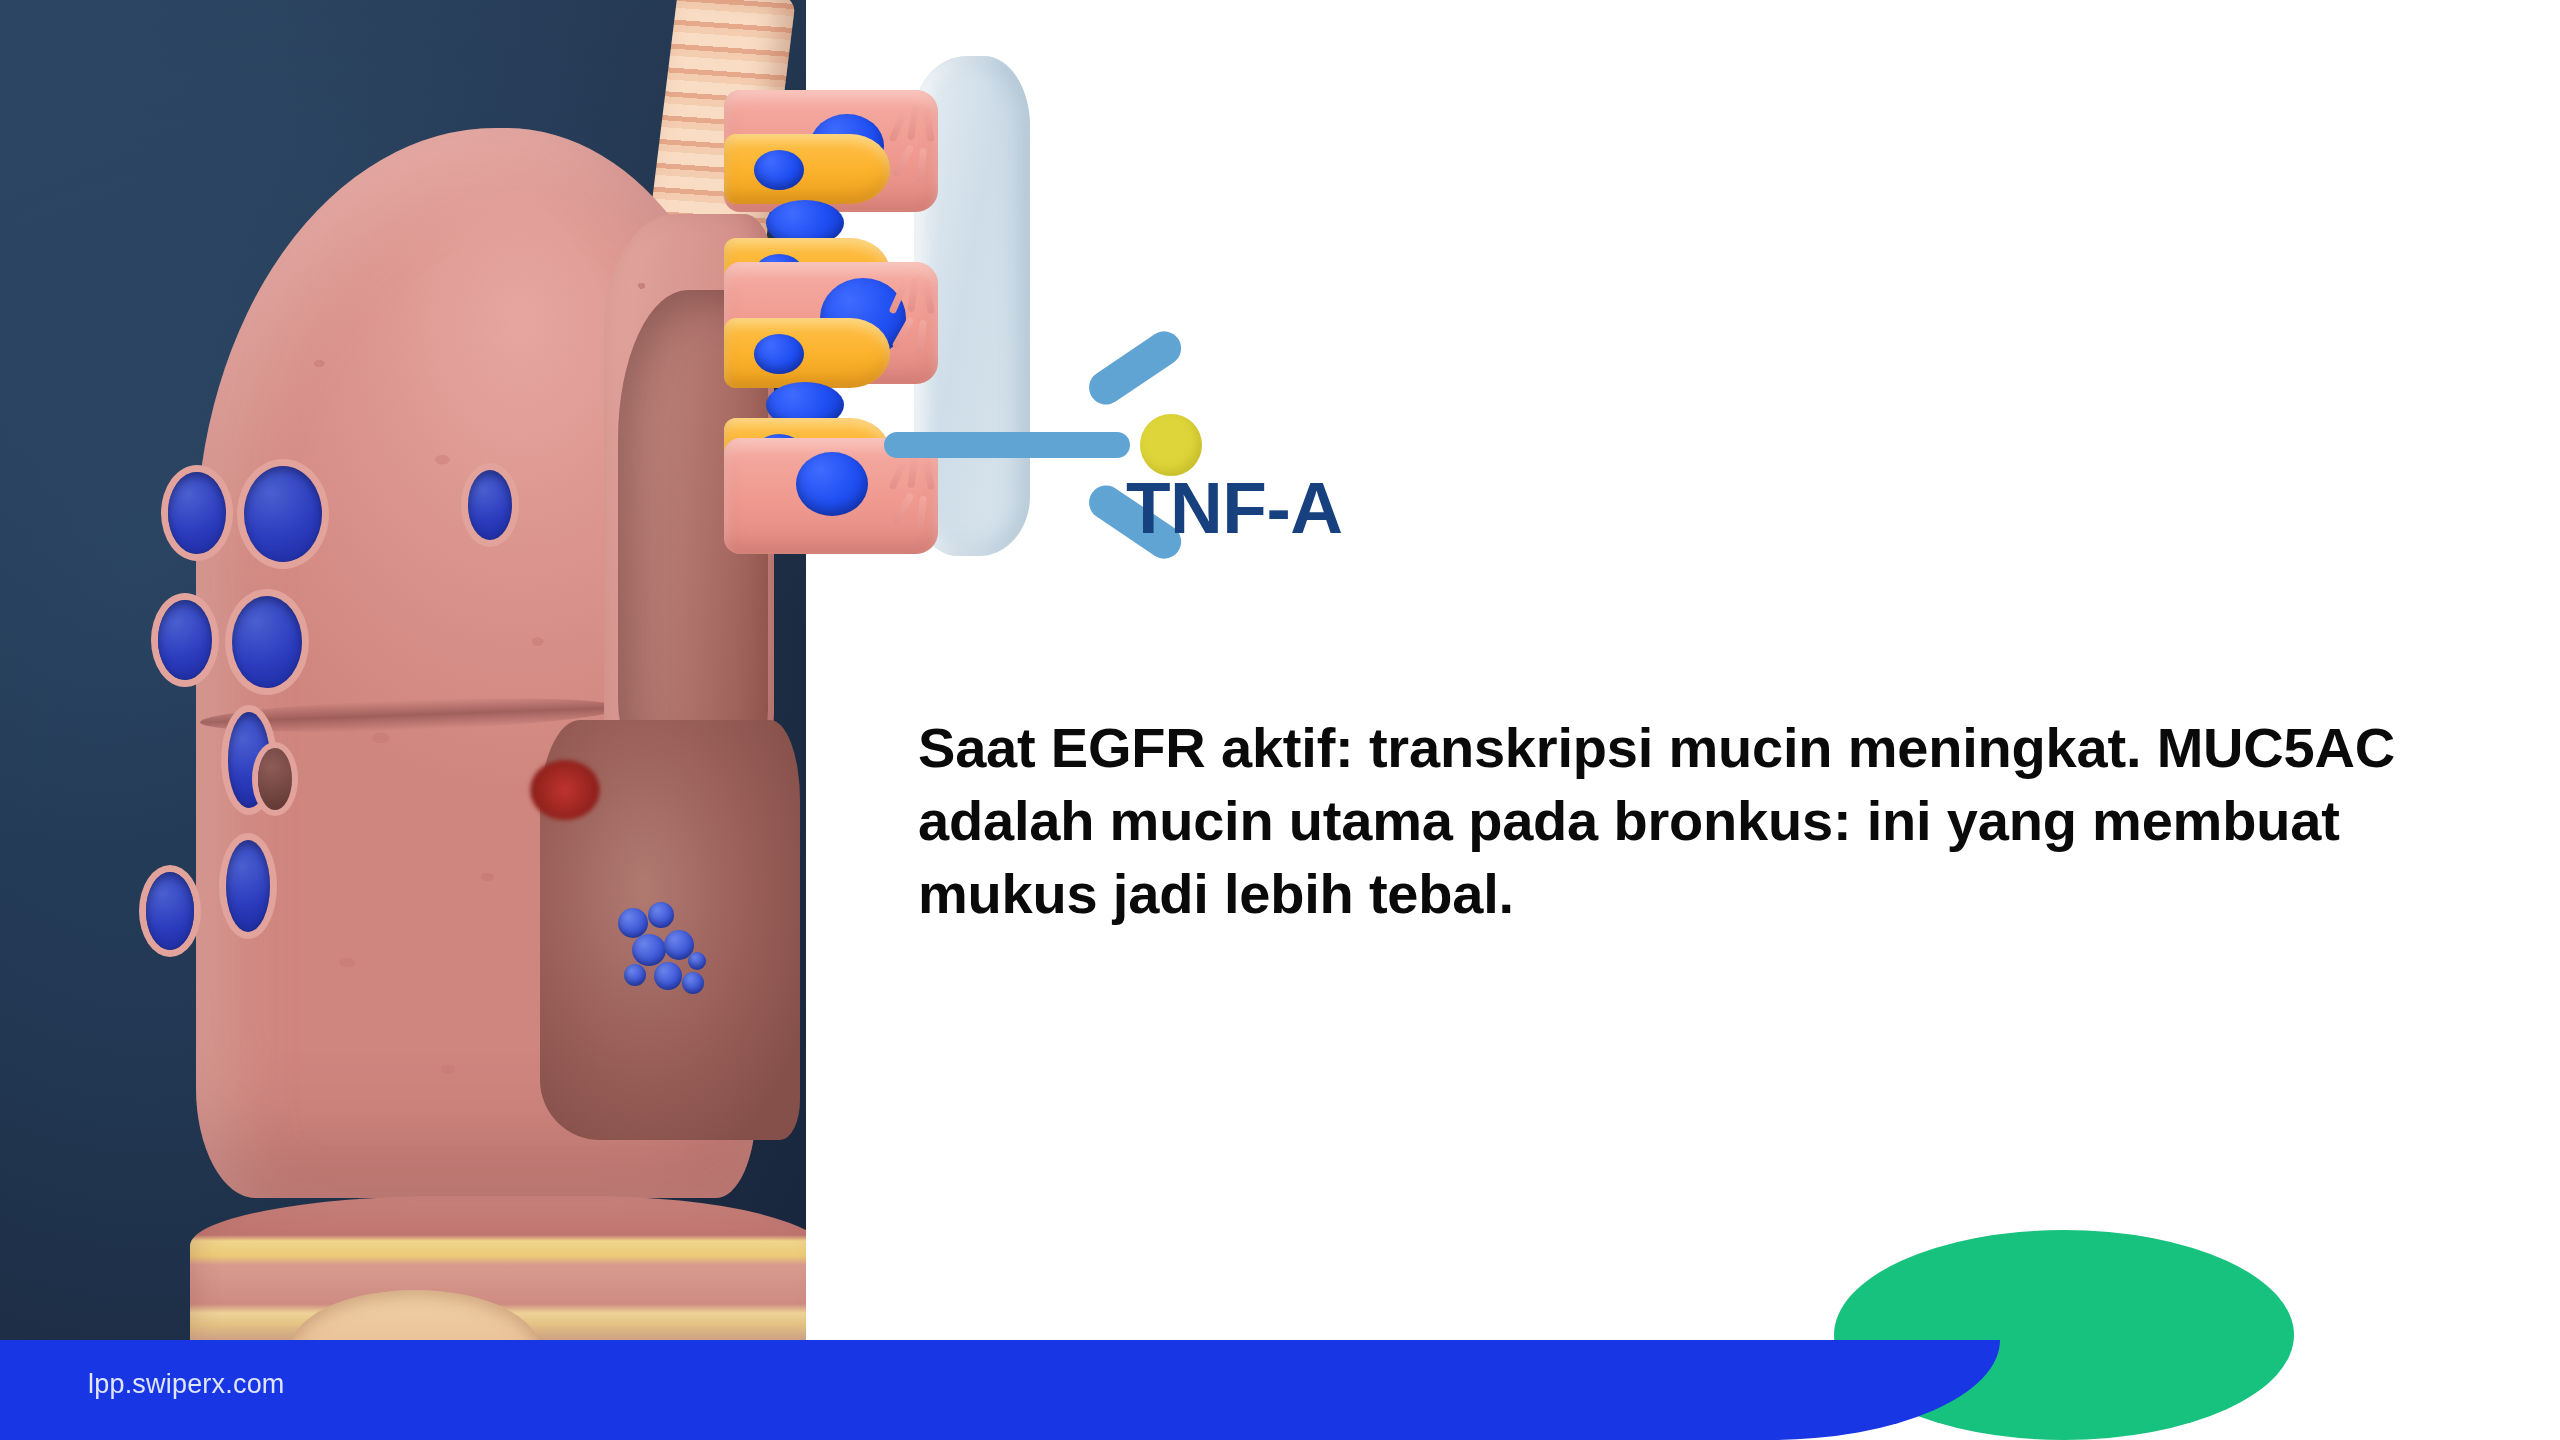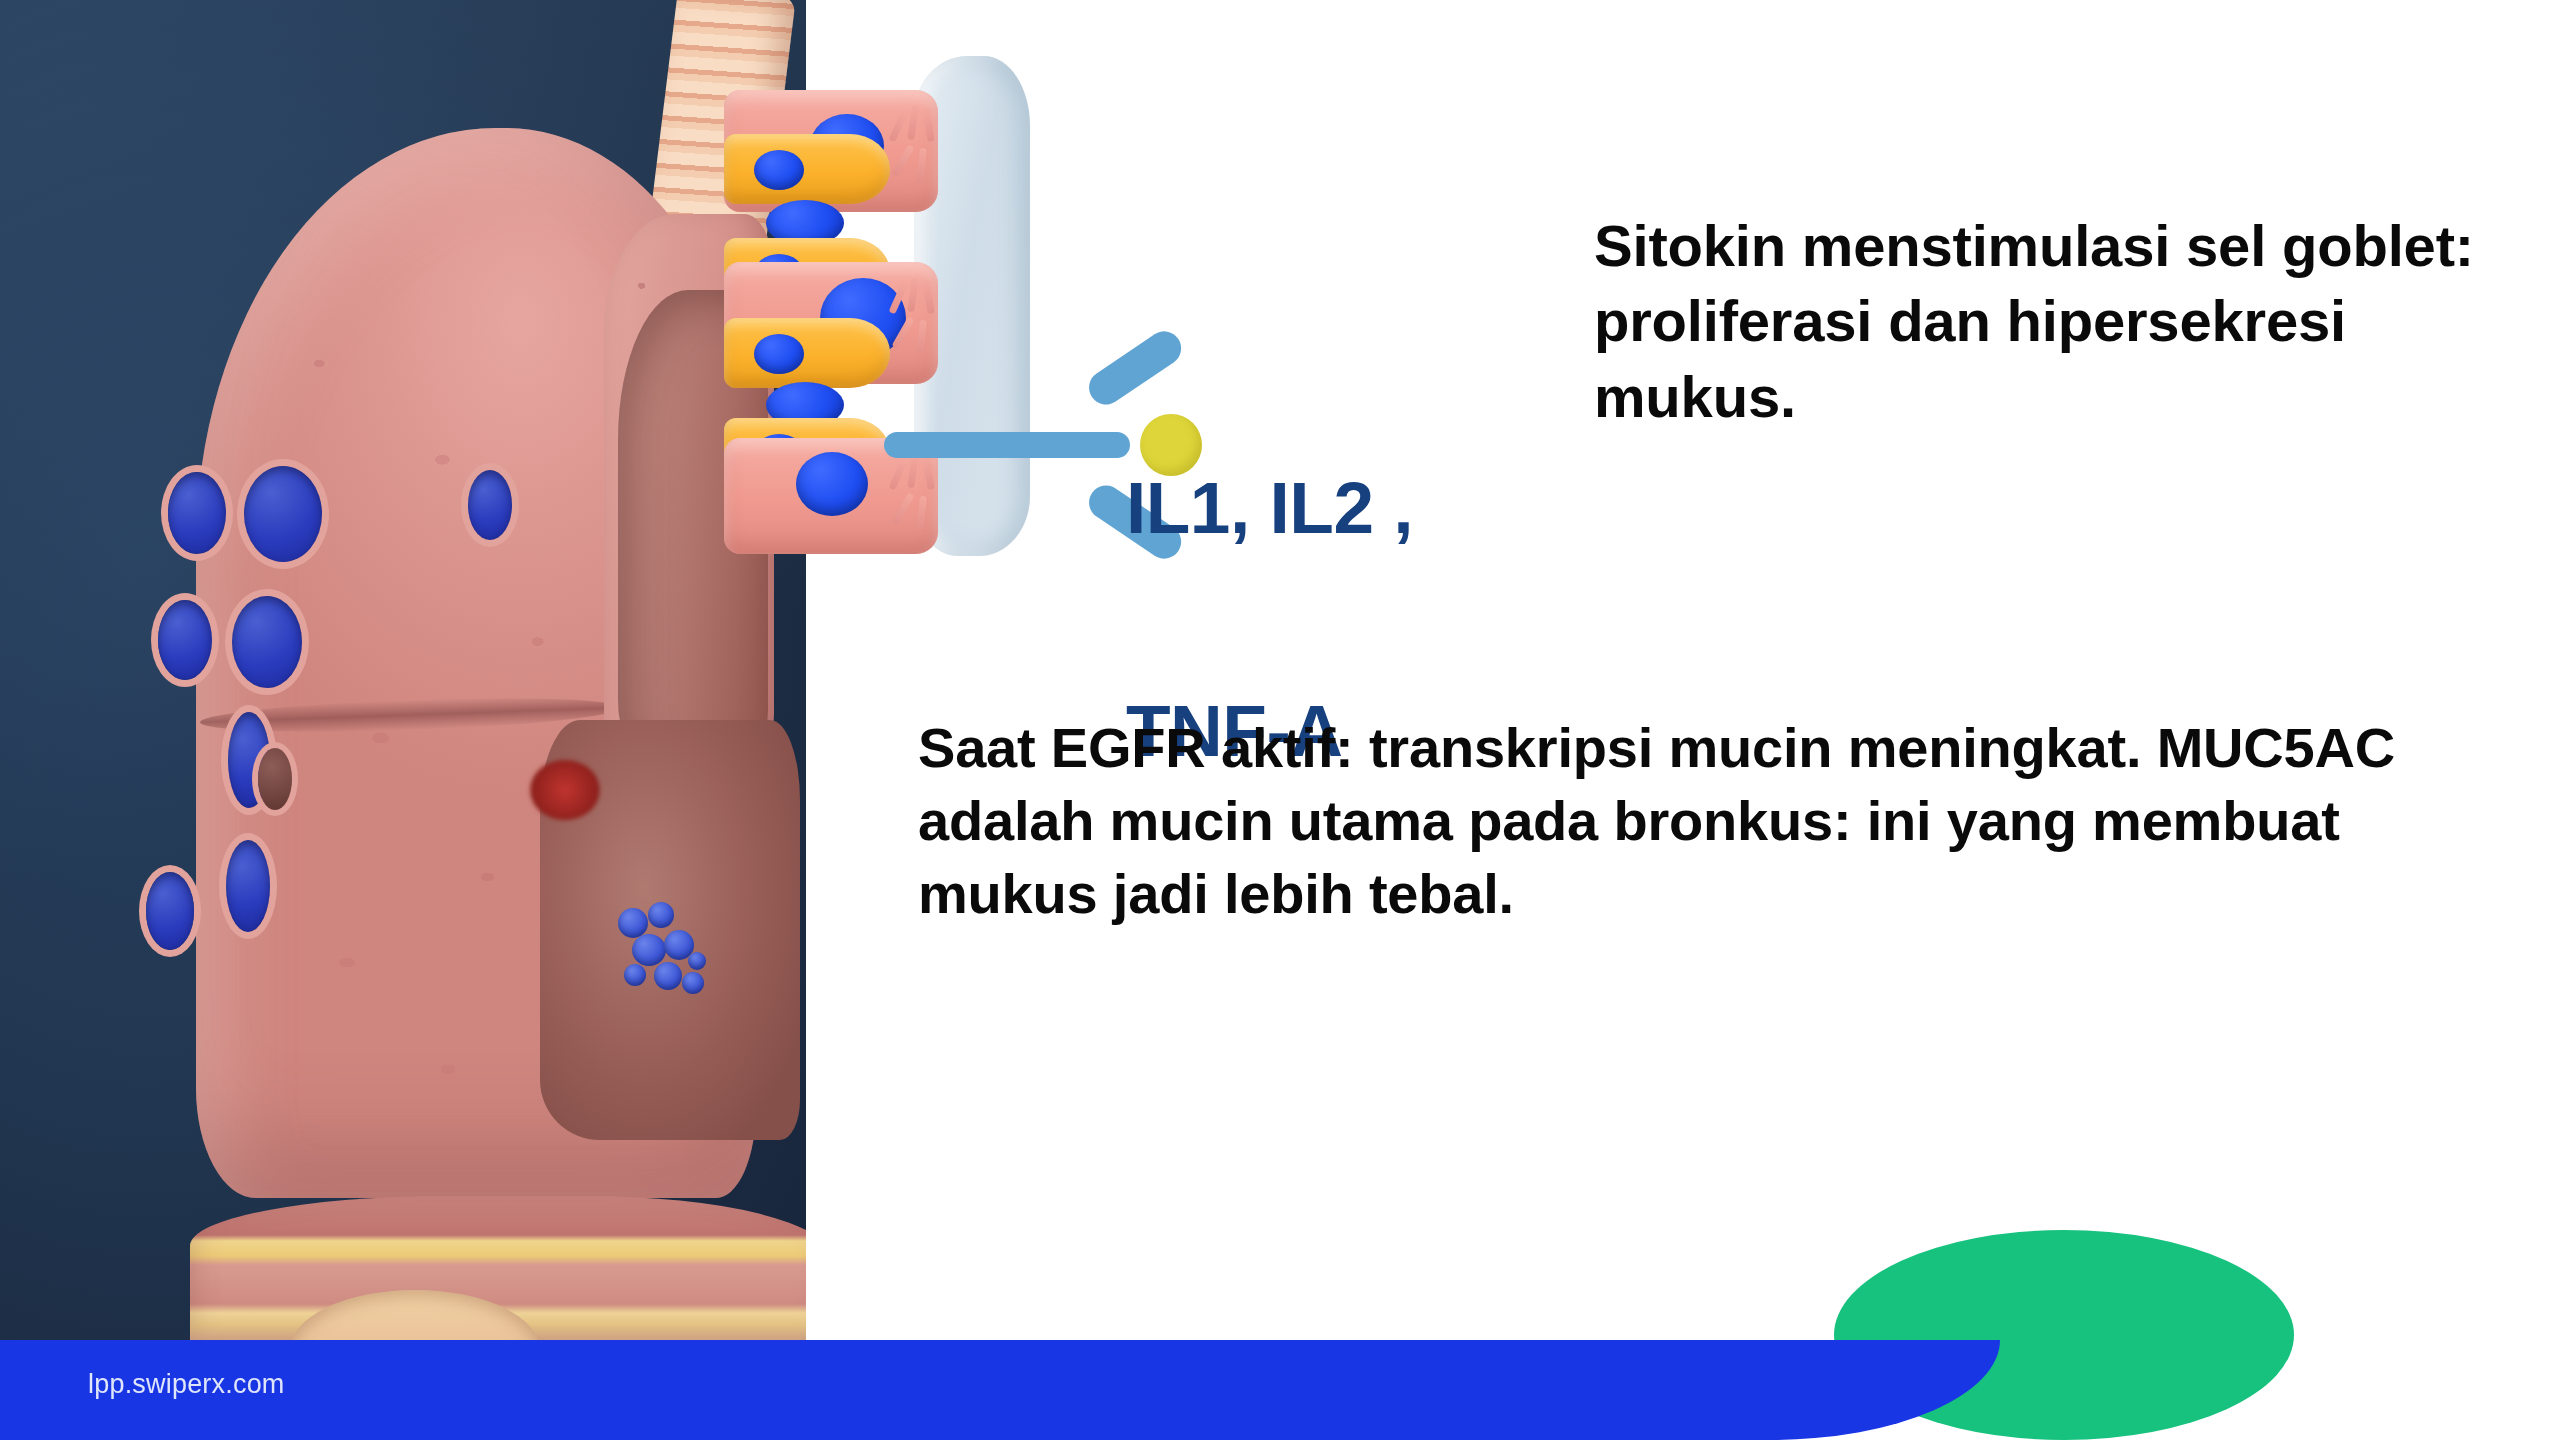--- a/index.html
+++ b/index.html
@@ -354,27 +354,23 @@
   </div>
 
   <div class="receptor">
     <div class="stem"></div>
     <div class="arm up"></div>
     <div class="arm dn"></div>
     <div class="ligand"></div>
   </div>
 
   <div class="cyto-label">
-    <div>IL1, IL2 ,</div>
     <div>TNF-A</div>
   </div>
 
-  <div class="para para-top">
-    <p>Sitokin menstimulasi sel goblet: proliferasi dan hipersekresi mukus.</p>
-  </div>
 
   <div class="para para-bottom">
     <p>Saat EGFR aktif:  transkripsi mucin meningkat. MUC5AC adalah mucin utama pada bronkus: ini yang membuat mukus jadi lebih tebal.</p>
   </div>
 
   <div class="footer">
     <div class="green-blob"></div>
     <div class="blue-bar"></div>
 
     <div class="site">lpp.swiperx.com</div>

